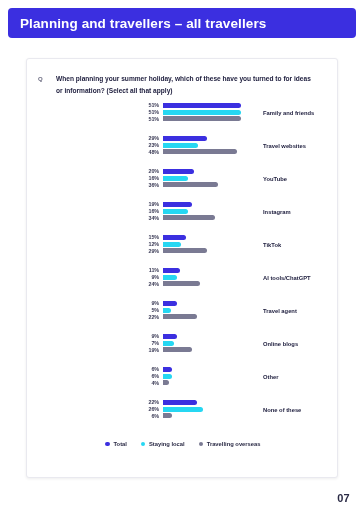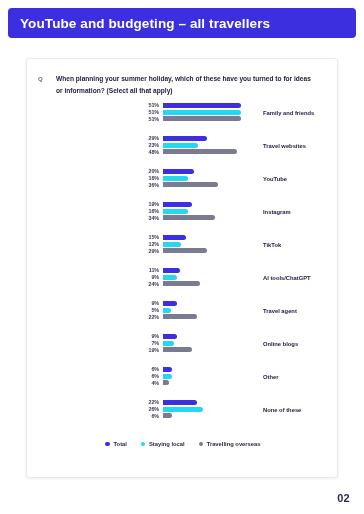--- a/index.html
+++ b/index.html
@@ -158,21 +158,21 @@
     font-size: 11px;
     font-weight: bold;
     color: #2a2a45;
     letter-spacing: 0.3px;
   }
 </style>
 </head>
 <body>
 
 <div class="header-band">
-  <div class="header-title">YouTube and budgeting – all travellers</div>
+  <div class="header-title">Planning and travellers – all travellers</div>
 </div>
 
 <div class="card">
   <div class="q-mark">Q</div>
   <div class="q-text">When planning your summer holiday, which of these have you turned to for ideas or information? (Select all that apply)</div>
 
   <div class="chart" id="chart-area">
       <div class="group" style="top: 0px; height: 33px;">
         <div class="bar-row" style="top: 0px;">
           <div class="bar-label" style="left: 104px;">51%</div>
@@ -334,13 +334,13 @@
         <span class="legend-dot" style="background: rgb(38, 215, 242);"></span>
         <span class="legend-text">Staying local</span>
       </div>
       <div class="legend-item">
         <span class="legend-dot" style="background: rgb(122, 122, 147);"></span>
         <span class="legend-text">Travelling overseas</span>
       </div>
     </div>
 </div>
 
-<div class="page-num">02</div>
+<div class="page-num">07</div>
 
 </body></html>

